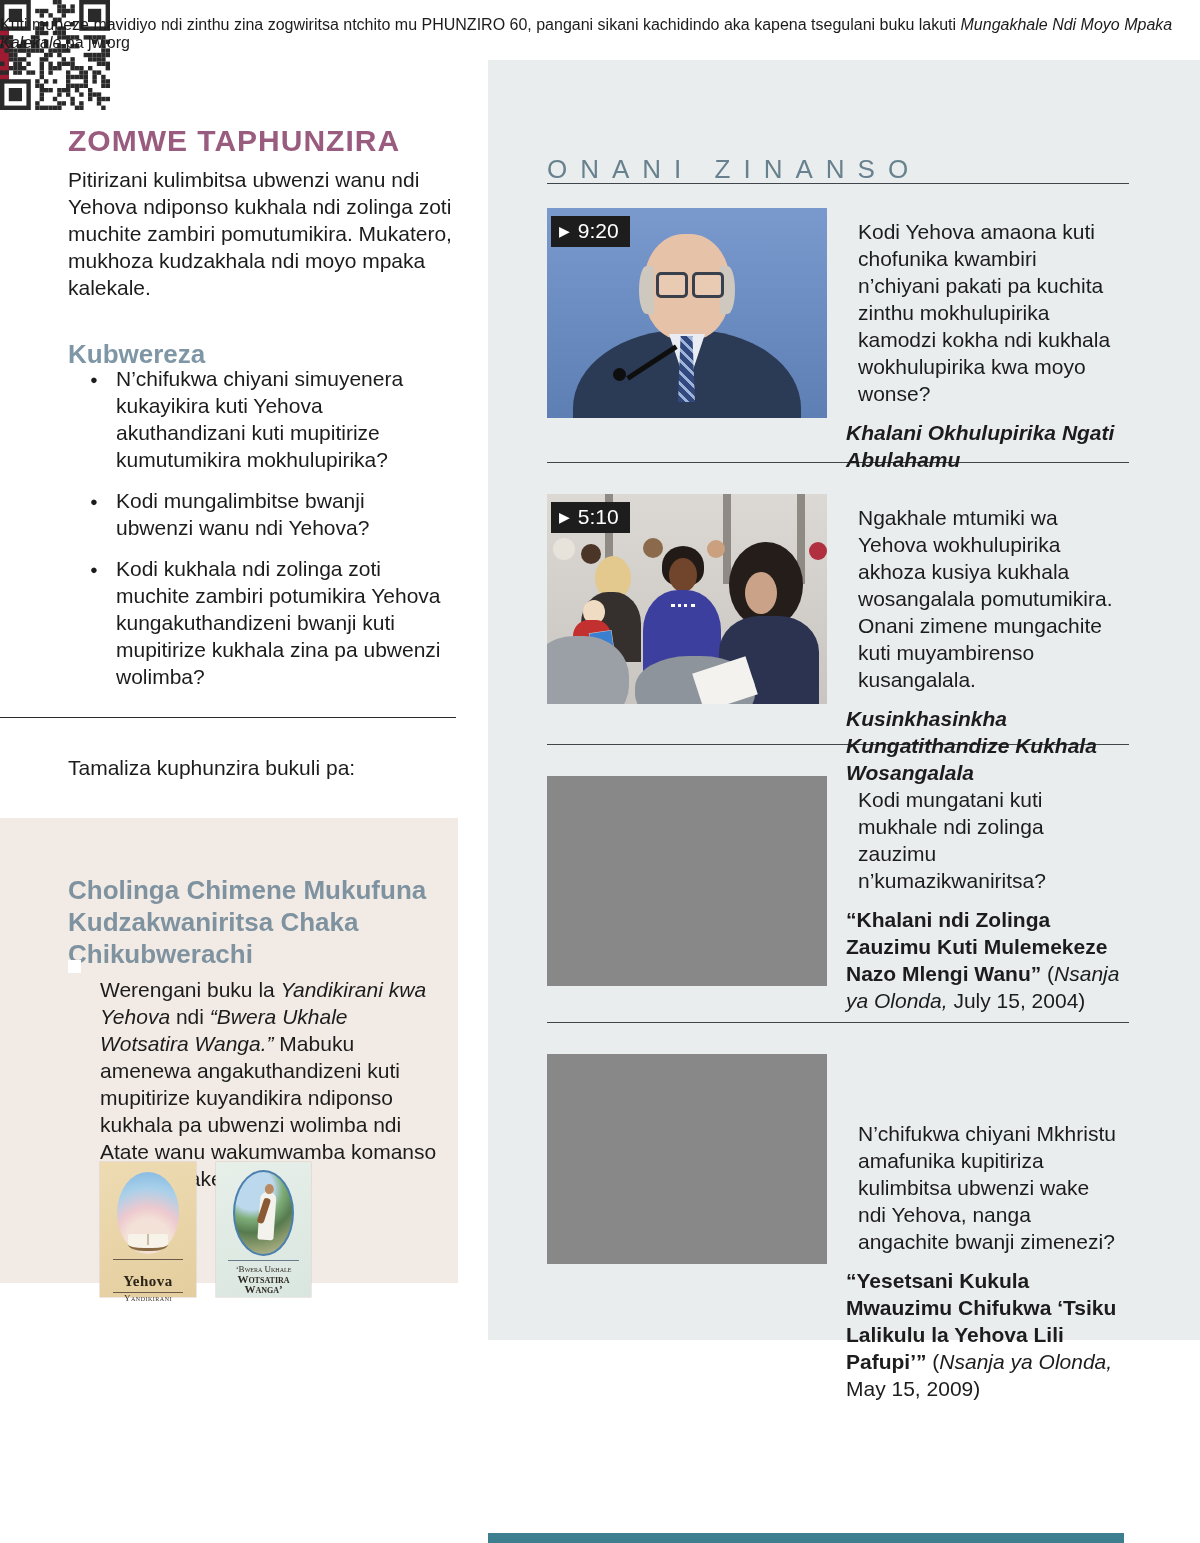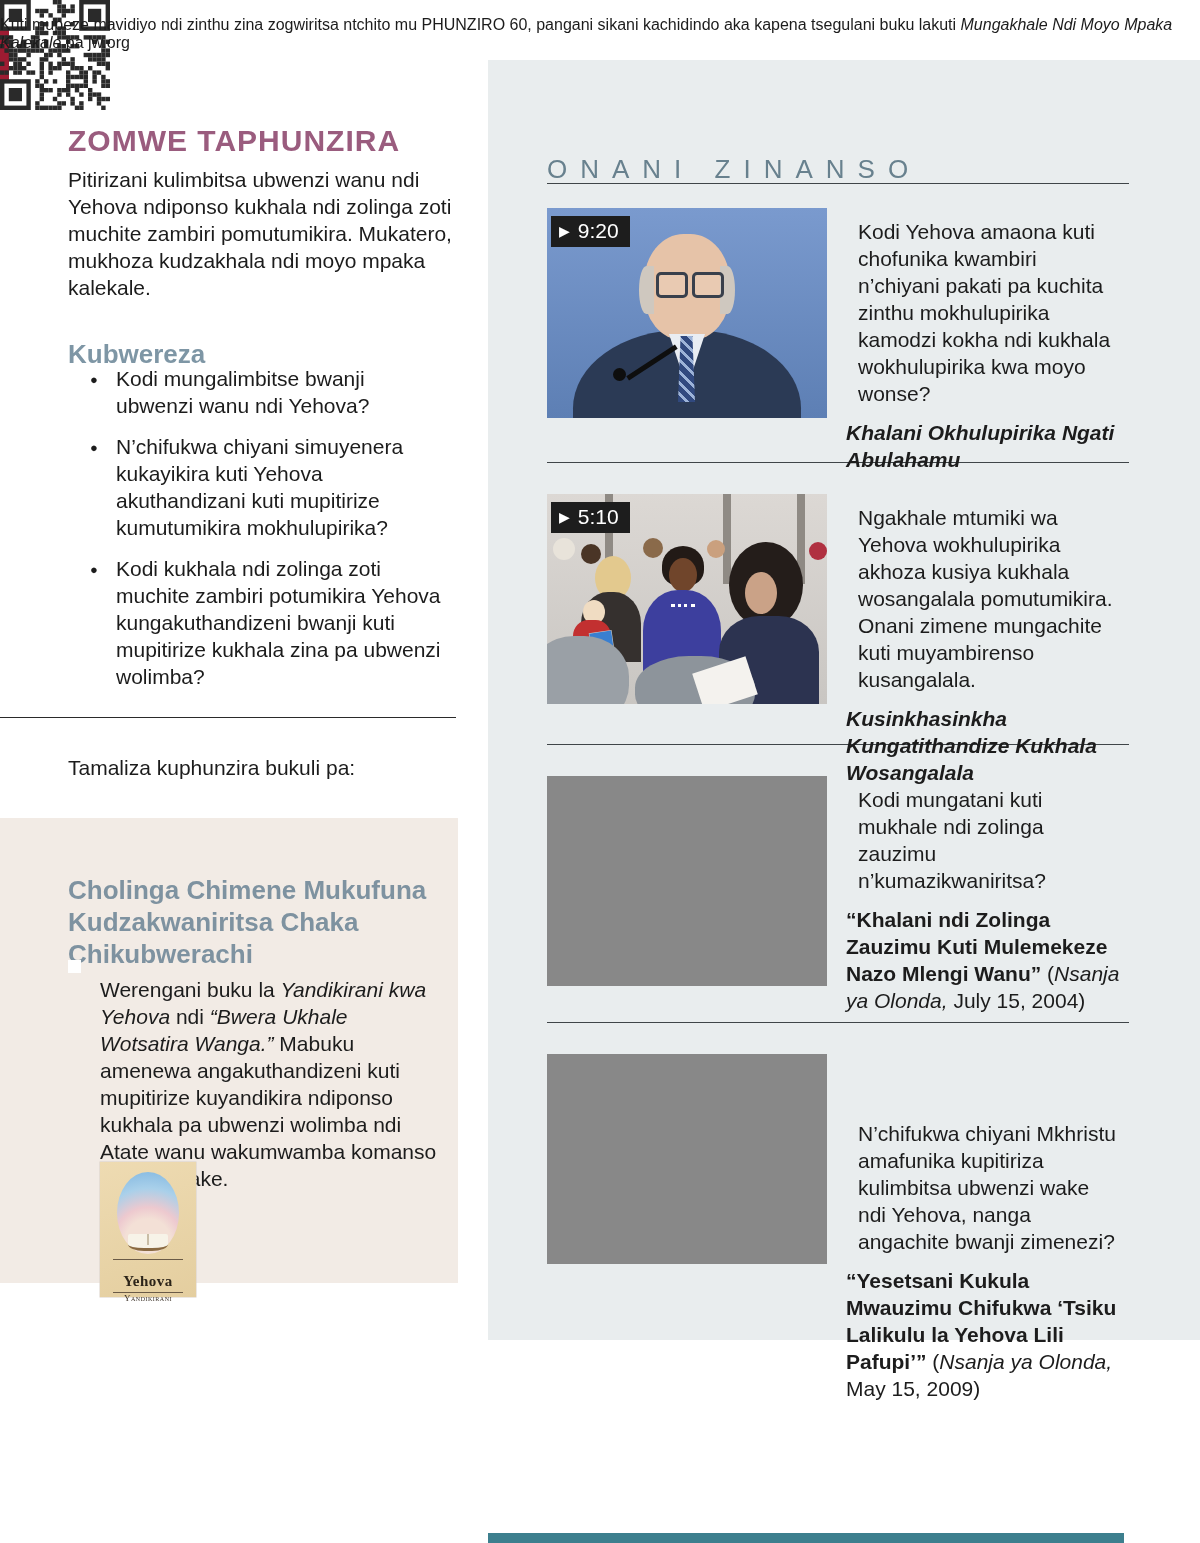--- a/index.html
+++ b/index.html
@@ -154,39 +154,50 @@
 </head>
 <body>
 
 <div class="abs red-tab"></div>
 <div class="abs teal-bar"></div>
 
 <h1 class="abs h1">ZOMWE TAPHUNZIRA</h1>
 <p class="abs intro">Pitirizani kulimbitsa ubwenzi wanu ndi Yehova ndiponso kukhala ndi zolinga zoti muchite zambiri pomutumikira. Mukatero, mukhoza kudzakhala ndi moyo mpaka kalekale.</p>
 <h2 class="abs h2">Kubwereza</h2>
 <ul class="abs qlist">
+  <li>N’chifukwa chiyani simuyenera kukayikira kuti Yehova akuthandizani kuti mupitirize kumutumikira mokhulupirika?</li>
   <li>Kodi mungalimbitse bwanji ubwenzi wanu ndi Yehova?</li>
-  <li>N’chifukwa chiyani simuyenera kukayikira kuti Yehova akuthandizani kuti mupitirize kumutumikira mokhulupirika?</li>
   <li>Kodi kukhala ndi zolinga zoti muchite zambiri potumikira Yehova kungakuthandizeni bwanji kuti mupitirize kukhala zina pa ubwenzi wolimba?</li>
 </ul>
 <div class="abs hr-left"></div>
 <p class="abs finish">Tamaliza kuphunzira bukuli pa:</p>
 
 <div class="abs goal-box">
   <h3 class="goal-h">Cholinga Chimene Mukufuna Kudzakwaniritsa Chaka Chikubwerachi</h3>
   <span class="checkbox"></span>
   <p class="task"><span>Werengani buku la </span><span class="ri">Yandikirani kwa Yehova</span><span> ndi </span><span class="ri">“Bwera Ukhale Wotsatira Wanga.”</span><span> Mabuku amenewa angakuthandizeni kuti mupitirize kuyandikira ndiponso kukhala pa ubwenzi wolimba ndi Atate wanu wakumwamba komanso Mwana wake.</span></p>
 
   <div class="book book1">
     <div class="oval1"></div>
     <div class="obook"></div>
     <div class="bline" style="top:97px;"></div>
     <div class="btxt1">Yandikirani</div>
     <div class="btxt2">Yehova</div>
     <div class="bline" style="top:130px;"></div>
+  </div>
+  <div class="book book2">
+    <div class="oval2">
+        <div class="jesus"></div>
+      </div>
+    <div class="bline2"></div>
+    <div class="btxt3">
+      <div>‘Bwera Ukhale</div>
+      <div class="big">Wotsatira</div>
+      <div class="big">Wanga’</div>
+    </div>
   </div>
 </div>
 
 <div class="abs panel">
   <div class="see-h">ONANI ZINANSO</div>
 
   <div class="divider" style="top:123px;"></div>
   <div class="divider" style="top:402px;"></div>
   <div class="divider" style="top:684px;"></div>
   <div class="divider" style="top:962px;"></div>

